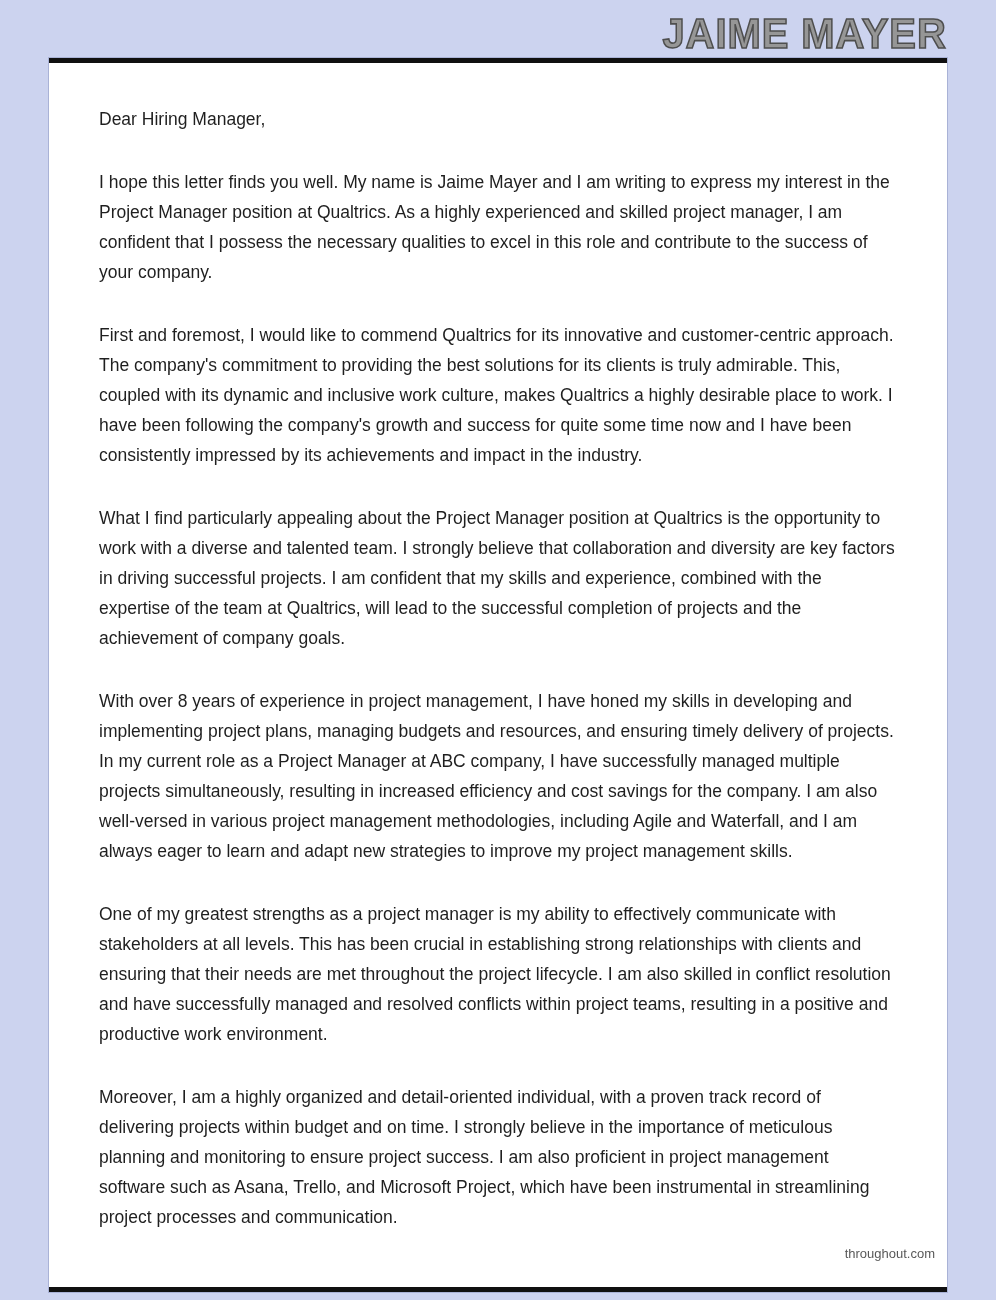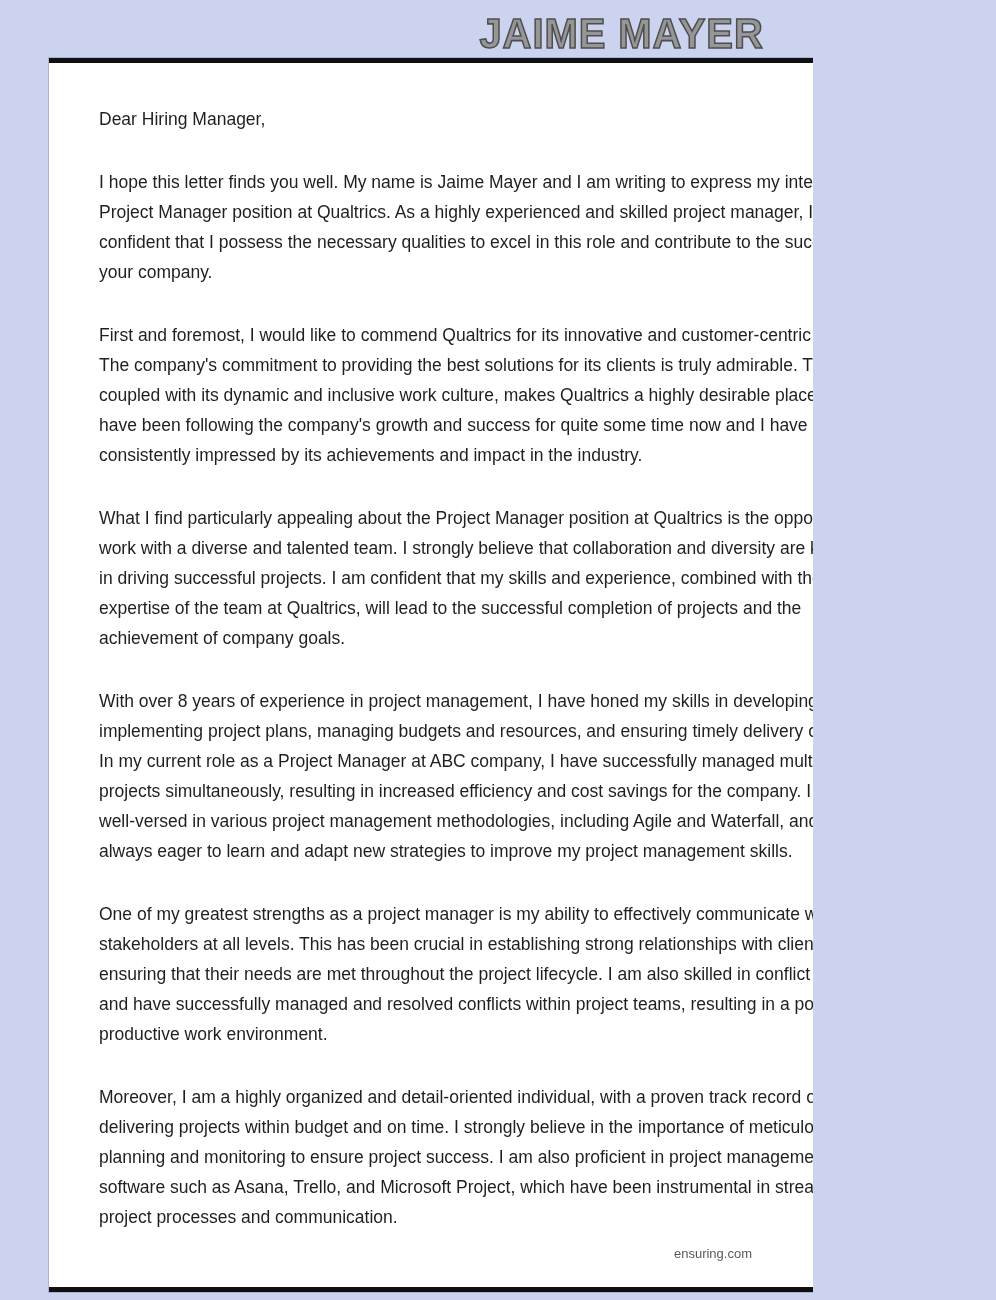--- a/index.html
+++ b/index.html
@@ -10,21 +10,21 @@
     --header_text:#969696;
     --header_stroke:#4e4e4e;
     --page_border:#a9b2d6;
     --watermark:#3a3a3a;
   }
   *{margin:0;padding:0;box-sizing:border-box;}
   html,body{width:996px;height:1300px;}
   body{font-family:"Liberation Sans",sans-serif;background:var(--background);}
   .screen{
     position:relative;
-    width:813px;height:1300px;
+    width:996px;height:1300px;
     background:var(--background);
     overflow:hidden;
   }
   .header-name{
     position:absolute;
     top:10px;right:49px;
     font-family:"Liberation Sans",sans-serif;
     font-weight:700;
     font-size:43px;
     line-height:46px;
@@ -89,15 +89,15 @@
       <p>First and foremost, I would like to commend Qualtrics for its innovative and customer-centric approach. The company's commitment to providing the best solutions for its clients is truly admirable. This, coupled with its dynamic and inclusive work culture, makes Qualtrics a highly desirable place to work. I have been following the company's growth and success for quite some time now and I have been consistently impressed by its achievements and impact in the industry.</p>
       <p>What I find particularly appealing about the Project Manager position at Qualtrics is the opportunity to work with a diverse and talented team. I strongly believe that collaboration and diversity are key factors in driving successful projects. I am confident that my skills and experience, combined with the expertise of the team at Qualtrics, will lead to the successful completion of projects and the achievement of company goals.</p>
       <p>With over 8 years of experience in project management, I have honed my skills in developing and implementing project plans, managing budgets and resources, and ensuring timely delivery of projects. In my current role as a Project Manager at ABC company, I have successfully managed multiple projects simultaneously, resulting in increased efficiency and cost savings for the company. I am also well-versed in various project management methodologies, including Agile and Waterfall, and I am always eager to learn and adapt new strategies to improve my project management skills.</p>
       <p>One of my greatest strengths as a project manager is my ability to effectively communicate with stakeholders at all levels. This has been crucial in establishing strong relationships with clients and ensuring that their needs are met throughout the project lifecycle. I am also skilled in conflict resolution and have successfully managed and resolved conflicts within project teams, resulting in a positive and productive work environment.</p>
       <p>Moreover, I am a highly organized and detail-oriented individual, with a proven track record of delivering projects within budget and on time. I strongly believe in the importance of meticulous planning and monitoring to ensure project success. I am also proficient in project management software such as Asana, Trello, and Microsoft Project, which have been instrumental in streamlining project processes and communication.</p>
     </div>
 
     <div class="rule bottom"></div>
   </div>
 
-  <div class="watermark">ensuring.com</div>
+  <div class="watermark">throughout.com</div>
 
 </div>
 
 </body></html>

